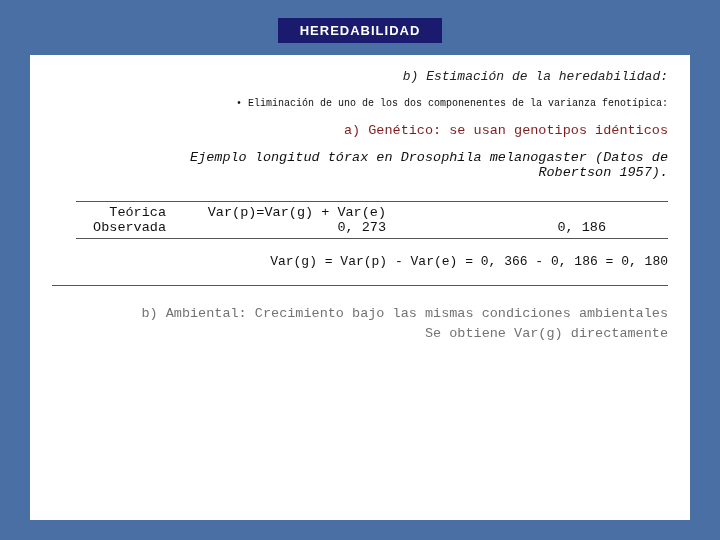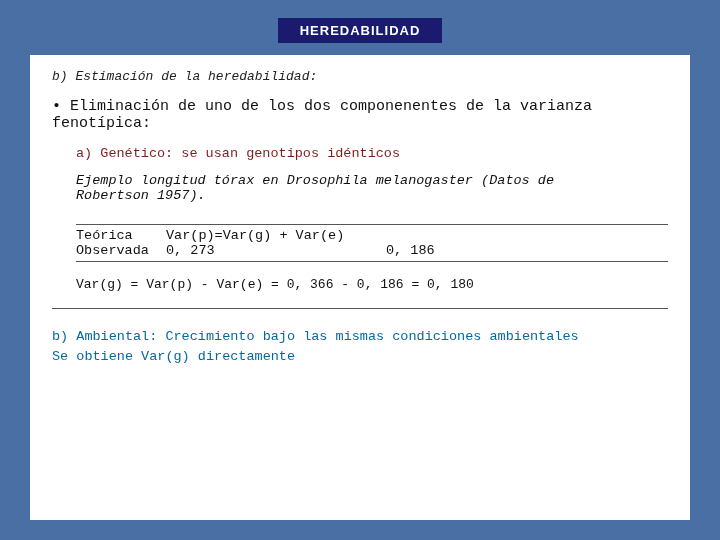--- a/index.html
+++ b/index.html
@@ -1,15 +1,15 @@
 <!DOCTYPE html>
 <html><head>
   <meta charset="utf-8">
   <style>
-    * { margin: 0; padding: 0; box-sizing: border-box; }
+    * { margin: 0; padding: 0; box-sizing: border-box; text-align: right; }
 
     body {
       width: 720px;
       height: 540px;
       background: #4a6fa5;
       font-family: Arial, sans-serif;
       font-size: 14px;
       color: #1a1a1a;
       overflow: hidden;
     }
@@ -48,21 +48,21 @@
     }
 
     .subtitle {
       font-style: italic;
       font-size: 13px;
       margin-bottom: 10px;
       color: #222;
     }
 
     .bullet-main {
-      font-size: 15px;
+      font-size: 10px;
       margin-bottom: 10px;
       color: #111;
     }
 
     .indent-1 {
       margin-left: 24px;
       font-size: 13.5px;
       margin-bottom: 8px;
       color: #7f1d1d;
     }
@@ -112,21 +112,21 @@
       margin-left: 24px;
       font-size: 13px;
       margin-top: 4px;
       margin-bottom: 8px;
       color: #111;
     }
 
     .bottom-text {
       margin-top: 6px;
       font-size: 13.5px;
-      color: #0369a1;
+      color: #737373;
       line-height: 1.5;
     }
 
     hr.bottom-divider {
       border: none;
       border-top: 1.5px solid #555;
       margin: 4px 0 8px 0;
       width: 100%;
     }
   </style>

